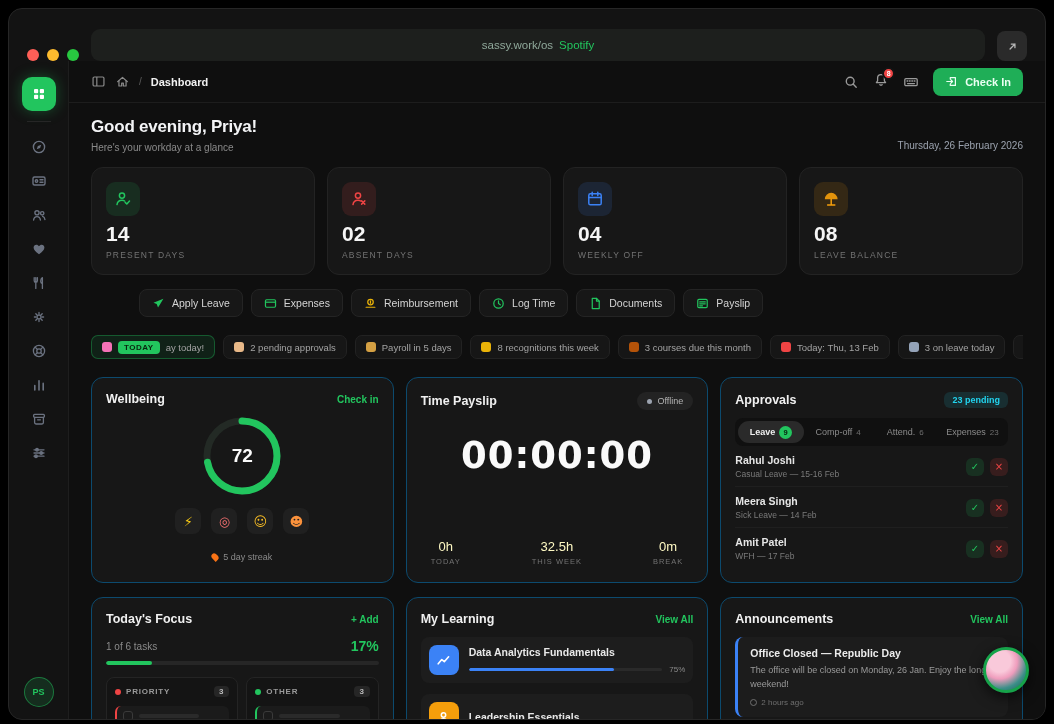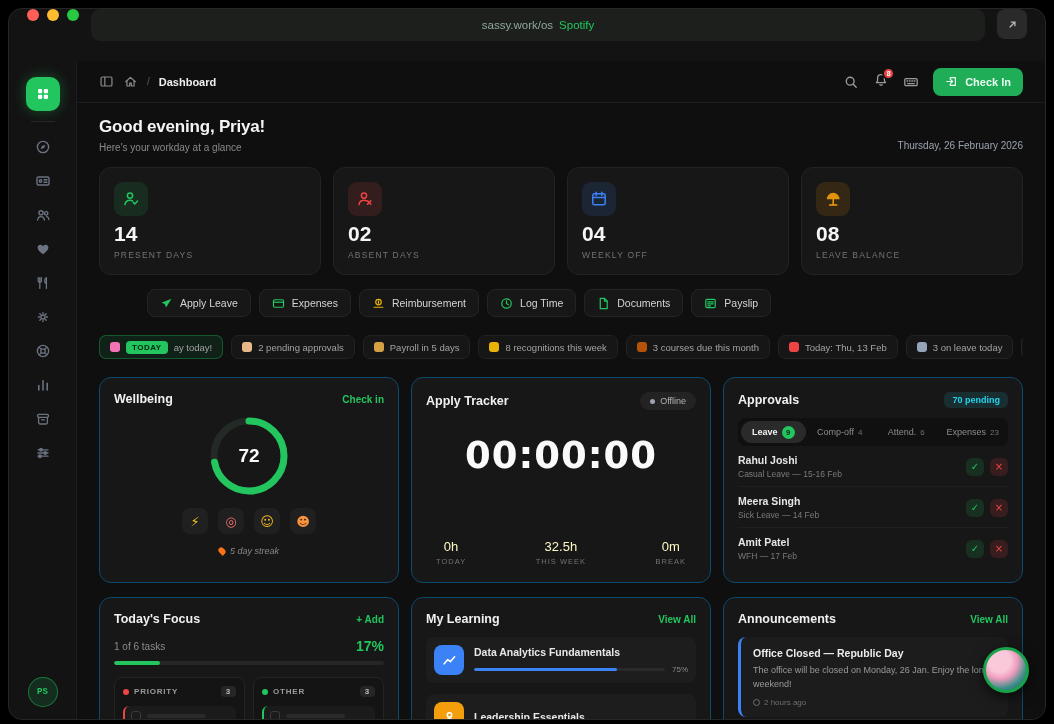--- a/index.html
+++ b/index.html
@@ -2,34 +2,34 @@
 <html><head>
 <meta charset="utf-8">
 <style>
   * { margin:0; padding:0; box-sizing:border-box; }
   body { font-family:"Liberation Sans", sans-serif; background:#000; }
   .canvas { position:relative; width:1054px; height:724px; background:#000; overflow:hidden; }
   .window { position:absolute; left:8px; top:8px; width:1038px; height:712px; background:#131313;
             border:1px solid #262626; border-radius:14px; overflow:hidden; display:flex; flex-direction:column; }
 
   
-  .titlebar { height:52px; flex:none; display:flex; align-items:flex-start; padding:0 18px; gap:12px; }
+  .titlebar { height:52px; flex:none; display:flex; align-items:flex-end; padding:0 18px; gap:12px; }
   .traffic { display:flex; gap:8px; }
   .dot { width:12px; height:12px; border-radius:50%; }
   .dot.r { background:#ff5f57; } .dot.y { background:#febc2e; } .dot.g { background:#28c840; }
   .urlbar { flex:1; height:32px; background:#1d1f1d; border-radius:9px; display:flex; align-items:center;
             justify-content:center; gap:6px; font-size:11.5px; }
   .url-site { color:#8fa89a; } .url-page { color:#22c55e; }
   .popout { width:30px; height:30px; border-radius:8px; background:#2a2a2a; color:#b5b5b5;
             display:grid; place-items:center; cursor:pointer; }
 
   
   .app { flex:1; display:flex; min-height:0; }
-  .sidebar { width:68px; flex:none; border-right:1px solid #1e1e1e; display:flex; flex-direction:column;
-             align-items:center; padding:16px 0 12px;font-family:Liberation Mono, monospace; }
+  .sidebar { width:60px; flex:none; border-right:1px solid #1e1e1e; display:flex; flex-direction:column;
+             align-items:center; padding:16px 0 12px; }
   .side-active { width:34px; height:34px; border-radius:10px; background:#22c55e; color:#fff;
                  display:grid; place-items:center; box-shadow:0 0 14px rgba(34,197,94,.35); cursor:pointer; }
   .side-divider { width:24px; height:1px; background:#262626; margin:10px 0 9px; }
   .side-icons { display:flex; flex-direction:column; gap:18px; margin-top:8px; color:#6b7280; }
   .side-icons .si { width:16px; height:16px; cursor:pointer; }
   .side-avatar { margin-top:auto; width:30px; height:30px; border-radius:50%; background:rgba(34,197,94,.15);
                  border:1px solid rgba(34,197,94,.5); color:#22c55e; font-size:9px; font-weight:700;
                  display:grid; place-items:center; cursor:pointer; }
 
   .main { flex:1; display:flex; flex-direction:column; min-width:0; background:#0f0f0f; }
@@ -84,22 +84,22 @@
   .card-head { display:flex; justify-content:space-between; align-items:center; }
   .card-title { font-size:12.5px; font-weight:700; color:#f0f0f0; }
   .link-green { font-size:10px; color:#22c55e; font-weight:700; cursor:pointer; }
 
   
   .ring-wrap { margin:8px auto 0; position:relative; width:84px; height:84px; }
   .ring-score { position:absolute; inset:0; display:grid; place-items:center; font-size:19px; font-weight:700; color:#fafafa; }
   .moods { margin-top:10px; display:flex; justify-content:center; gap:10px; }
   .mood { width:26px; height:26px; border-radius:8px; background:#202020; display:grid; place-items:center;
           font-size:13px; font-family:"DejaVu Sans", sans-serif; cursor:pointer; }
-  .streak { margin-top:12px; display:flex; justify-content:center; align-items:center; gap:5px;
-            font-size:9px; color:#8a8a8a;font-style:italic; }
+  .streak { margin-top:18px; display:flex; justify-content:center; align-items:center; gap:5px;
+            font-size:9px; color:#8a8a8a; }
   .flame { width:6px; height:8px; background:#f97316; border-radius:50% 50% 50% 0; transform:rotate(-45deg); }
 
   
   .status-pill { background:#232323; border-radius:999px; padding:4px 10px; font-size:9px; color:#b3b3b3;
                  display:inline-flex; align-items:center; gap:5px; }
   .status-dot { width:5px; height:5px; border-radius:50%; background:#9ca3af; }
   .timer { margin-top:24px; text-align:center; font-size:37px; font-weight:800; color:#fafafa;
            font-family:"DejaVu Sans", sans-serif; letter-spacing:1px; }
   .tt-stats { position:absolute; left:24px; right:24px; bottom:16px; display:flex; justify-content:space-between; }
   .tt-stat { text-align:center; }
@@ -444,21 +444,21 @@
                 <span class="mood" style="color: rgb(251, 146, 60);">☻</span>
               </div>
               <div class="streak">
                 <span class="flame"></span>
                 <span>5 day streak</span>
               </div>
             </div>
 
             <div class="card">
               <div class="card-head">
-                <span class="card-title">Apply Tracker</span>
+                <span class="card-title">Time Payslip</span>
                 <span class="status-pill">
                   <span class="status-dot"></span>
                   <span>Offline</span>
                 </span>
               </div>
               <div class="timer">00:00:00</div>
               <div class="tt-stats">
                 <div class="tt-stat">
                   <div class="tt-val">0h</div>
                   <div class="tt-lab">TODAY</div>
@@ -470,21 +470,21 @@
                 <div class="tt-stat">
                   <div class="tt-val">0m</div>
                   <div class="tt-lab">BREAK</div>
                 </div>
               </div>
             </div>
 
             <div class="card">
               <div class="card-head">
                 <span class="card-title">Approvals</span>
-                <span class="badge-cyan">70 pending</span>
+                <span class="badge-cyan">23 pending</span>
               </div>
               <div class="tabs">
                 <div class="tab active">
                   <span>Leave</span>
                   <span class="tab-badge">9</span>
                 </div>
                 <div class="tab">
                   <span>Comp-off</span>
                   <span class="tab-count">4</span>
                 </div>

